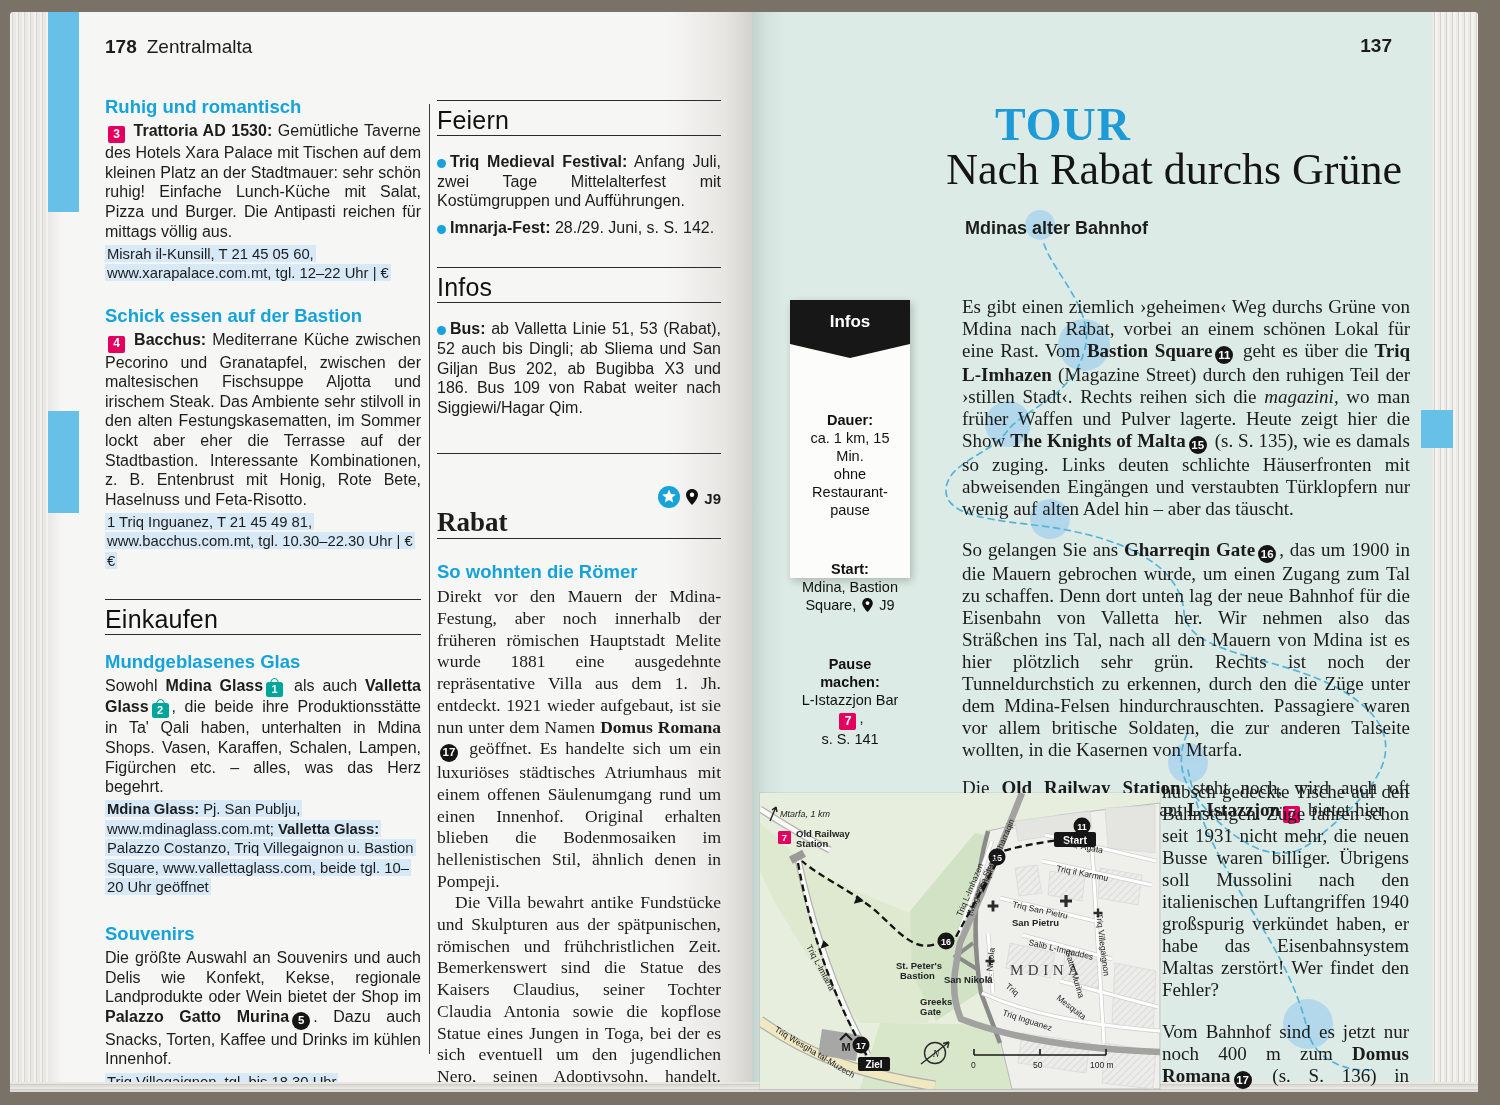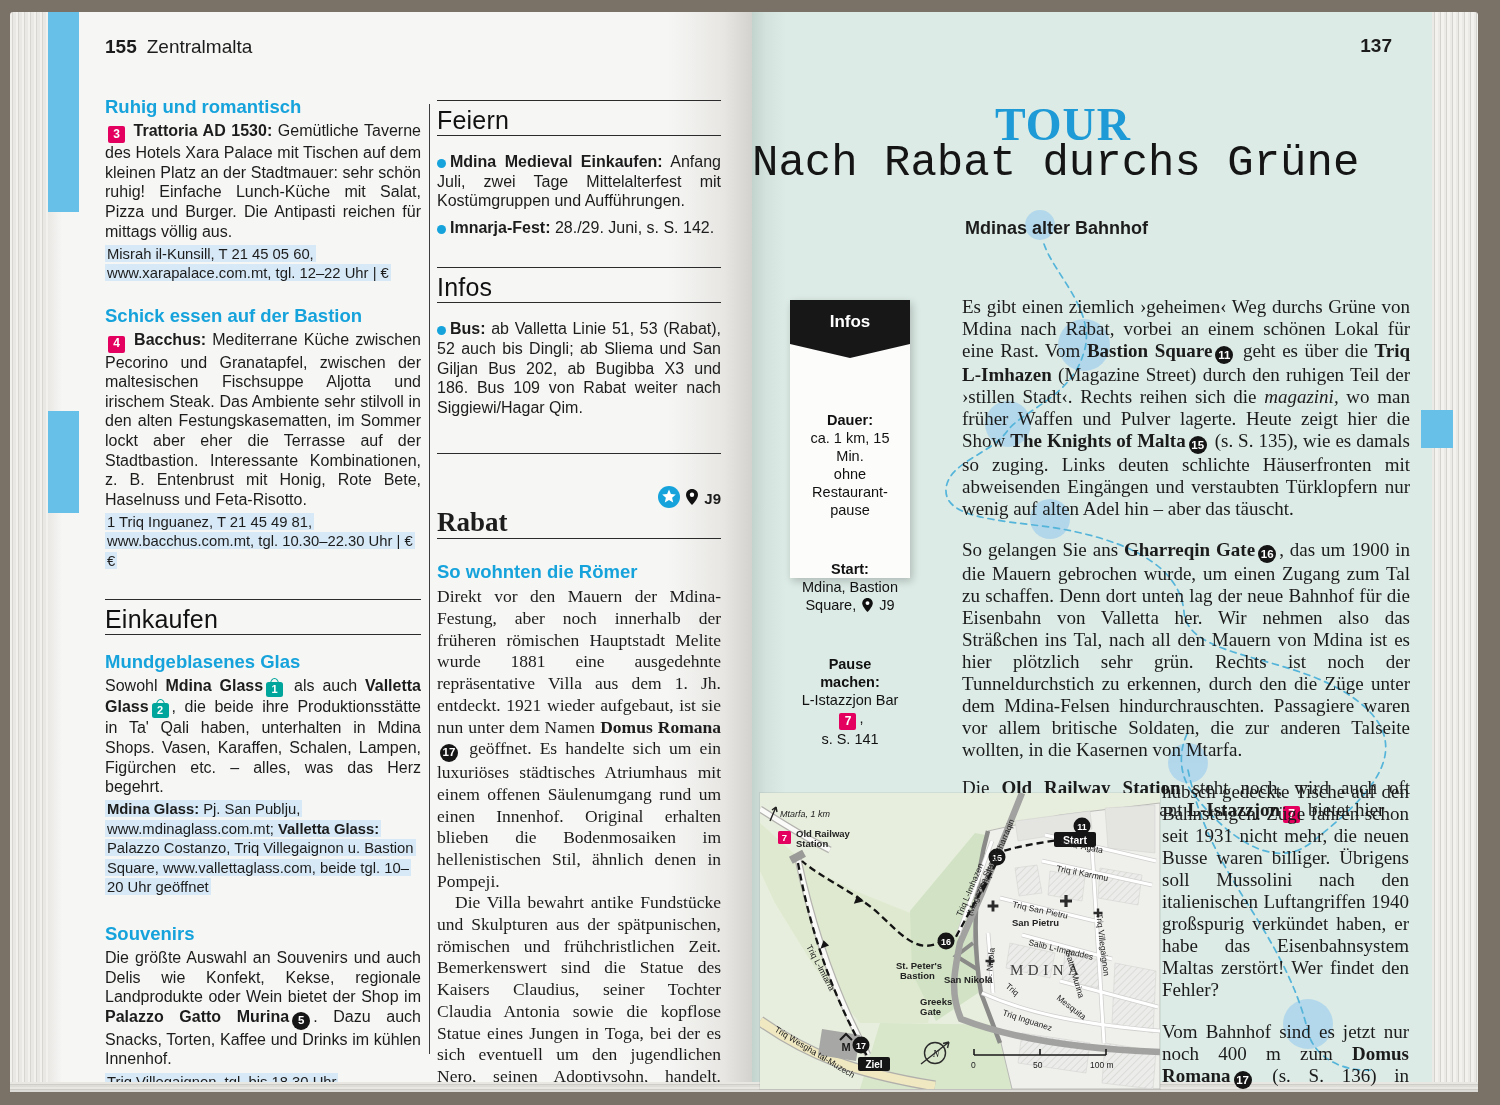--- a/index.html
+++ b/index.html
@@ -48,22 +48,22 @@
   .badge-teal{width:17px;height:15px;border-radius:2.5px;background:#00a59b;font-size:11px;position:relative;margin-top:2px;}
   .badge-teal::before{content:"";position:absolute;top:-4.5px;left:4px;right:4px;height:5px;
          border:1.6px solid #00a59b;border-bottom:none;border-radius:50% 50% 0 0 / 100% 100% 0 0;}
   .inline-icon{display:inline-flex;vertical-align:-1px;margin:0 4px 0 0;}
   .inline-icon.pin-icon{vertical-align:-2px;margin:0 2px;}
 
   
   .rp-num{position:absolute;top:23px;right:40px;font-size:19px;font-weight:bold;z-index:4;}
   .kicker{position:absolute;left:0;top:86px;width:622px;text-align:center;z-index:4;
           font-family:"Liberation Serif",serif;font-weight:bold;font-size:46px;letter-spacing:1px;color:#1e9ad6;}
-  .rp-title{position:absolute;left:0;top:126px;width:650px;text-align:left;z-index:4;
-          font-family:Liberation Mono, monospace;font-size:44px;color:#151515;}
+  .rp-title{position:absolute;left:0;top:132px;width:650px;text-align:right;z-index:4;
+          font-family:Liberation Serif, serif;font-size:44px;color:#151515;}
   .waypoint{position:absolute;left:213px;top:206px;font-size:18px;font-weight:bold;z-index:4;}
   .decor{position:absolute;left:0;top:0;width:680px;height:1078px;z-index:1;}
   .rp-textcol{position:absolute;left:210px;top:284px;width:448px;z-index:3;}
   .serif-rp{font-family:"Liberation Serif",serif;font-size:19px;line-height:22px;text-align:justify;color:#1b1b1b;margin:0;}
   .rp-p2{margin-top:19px;}
   .rp-p3{margin-top:16px;}
   .rp-narrow{position:absolute;left:410px;top:769px;width:247px;z-index:3;}
   .rp-p4{margin-top:20px;}
 
   
@@ -88,21 +88,21 @@
 </head>
 <body>
 
 <div class="scene">
   <div class="book">
     <div class="edge edge-left"></div>
     <div class="edge edge-right"></div>
 
     <div class="page page-left">
       <div class="lp-header">
-        <b>155</b><span>Zentralmalta</span>
+        <b>178</b><span>Zentralmalta</span>
       </div>
       <div class="vrule"></div>
 
       <div class="col1">
         <div class="cyan-h">Ruhig und romantisch</div>
         <p class="body-sans"><span class="badge badge-pink">3</span><b> Trattoria AD 1530:</b> Gemütliche Taverne des Hotels Xara Palace mit Tischen auf dem kleinen Platz an der Stadtmauer: sehr schön ruhig! Einfache Lunch-Küche mit Salat, Pizza und Burger. Die Antipasti reichen für mittags völlig aus.</p>
         <p class="contact"><span class="contact-inline">Misrah il-Kunsill, T 21 45 05 60, www.xarapalace.com.mt, tgl. 12–22 Uhr | €</span></p>
 
         <div class="sec-gap cyan-h">Schick essen auf der Bastion</div>
         <p class="body-sans"><span class="badge badge-pink">4</span><b> Bacchus:</b> Mediterrane Küche zwischen Pecorino und Granatapfel, zwischen der maltesischen Fischsuppe Aljotta und irischem Steak. Das Ambiente sehr stilvoll in den alten Festungskasematten, im Sommer lockt aber eher die Terrasse auf der Stadtbastion. Interessante Kombinationen, z. B. Entenbrust mit Honig, Rote Bete, Haselnuss und Feta-Risotto.</p>
@@ -122,21 +122,21 @@
       </div>
 
       <div class="col2">
         <div class="rubric" style="margin-top:0;">
           <span class="rubric-title">Feiern</span>
         </div>
         <div class="bullet-item"><span class="inline-icon dot-icon">
               <svg width="9" height="9" viewBox="0 0 10 10">
                 <circle cx="5" cy="5" r="5" fill="#16a3dc"></circle>
               </svg>
-            </span><b>Mdina Medieval Einkaufen:</b> Anfang Juli, zwei Tage Mittelalterfest mit Kostümgruppen und Aufführungen.</div>
+            </span><b>Triq Medieval Festival:</b> Anfang Juli, zwei Tage Mittelalterfest mit Kostümgruppen und Aufführungen.</div>
         <div class="bullet-item"><span class="inline-icon dot-icon">
               <svg width="9" height="9" viewBox="0 0 10 10">
                 <circle cx="5" cy="5" r="5" fill="#16a3dc"></circle>
               </svg>
             </span><b>Imnarja-Fest:</b> 28./29. Juni, s. S. 142.</div>
 
         <div class="rubric" style="margin-top:30px;">
           <span class="rubric-title">Infos</span>
         </div>
         <div class="bullet-item"><span class="inline-icon dot-icon">

